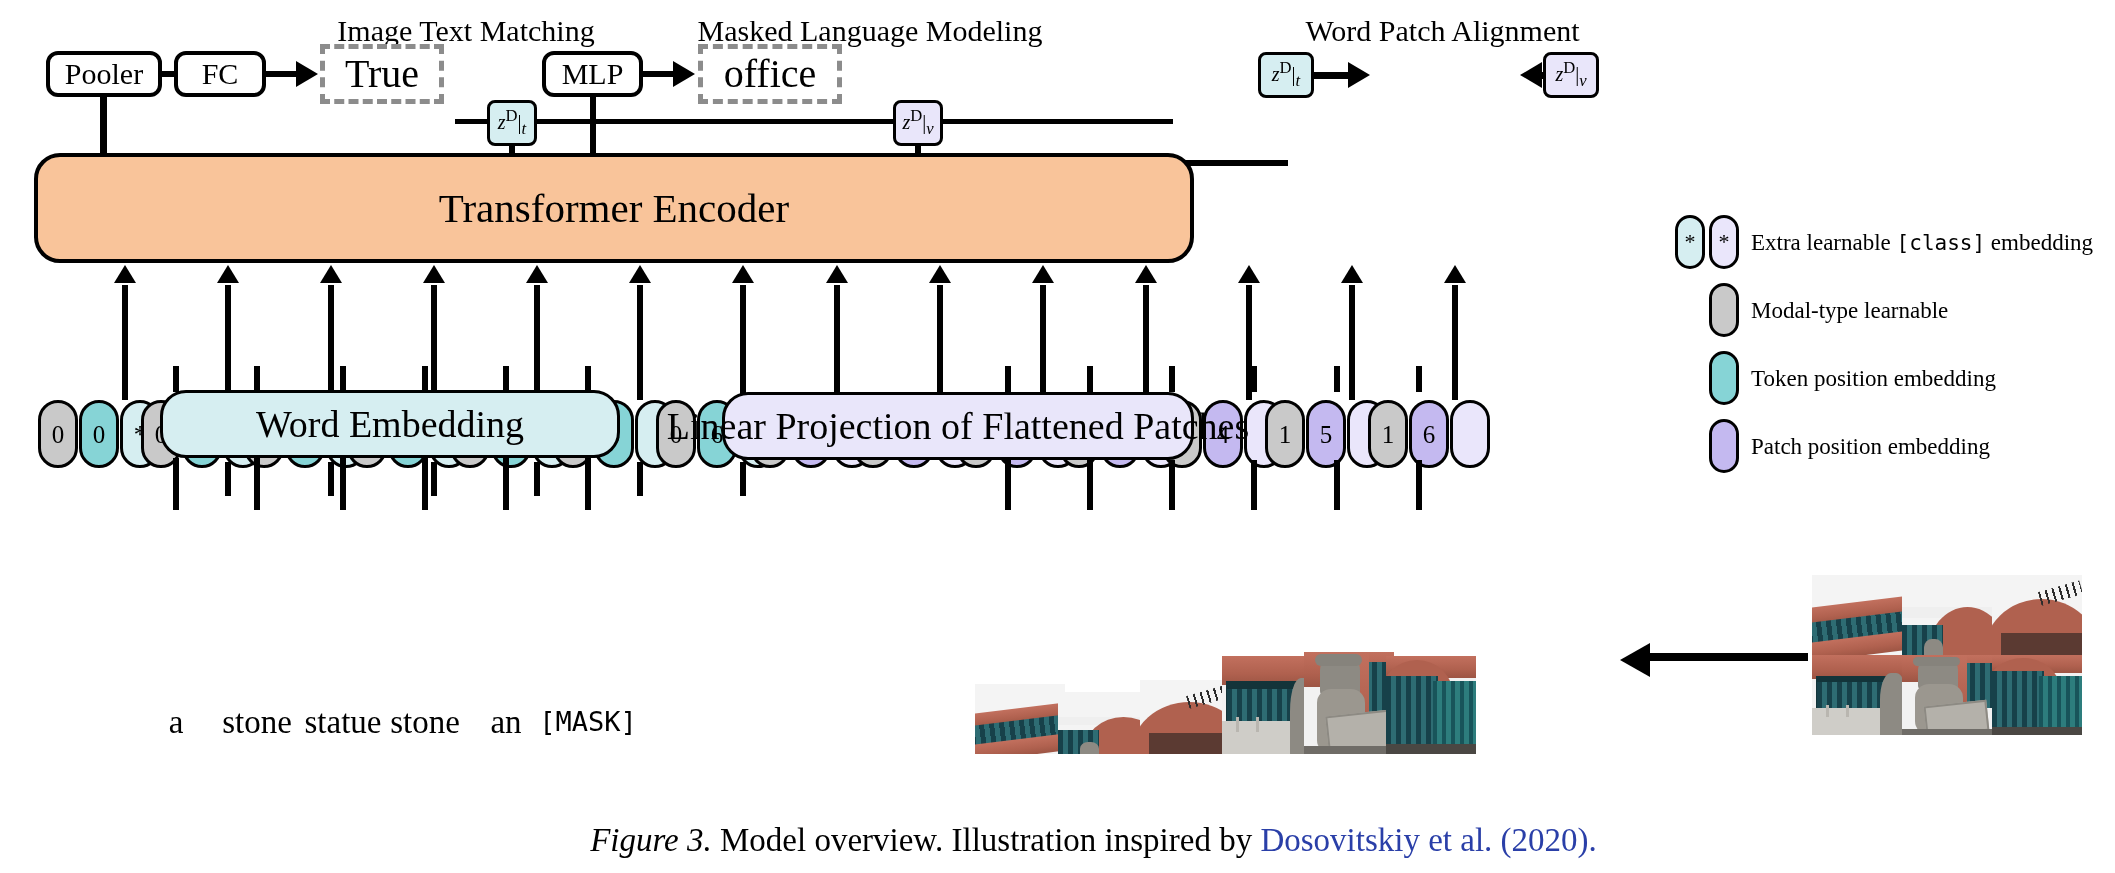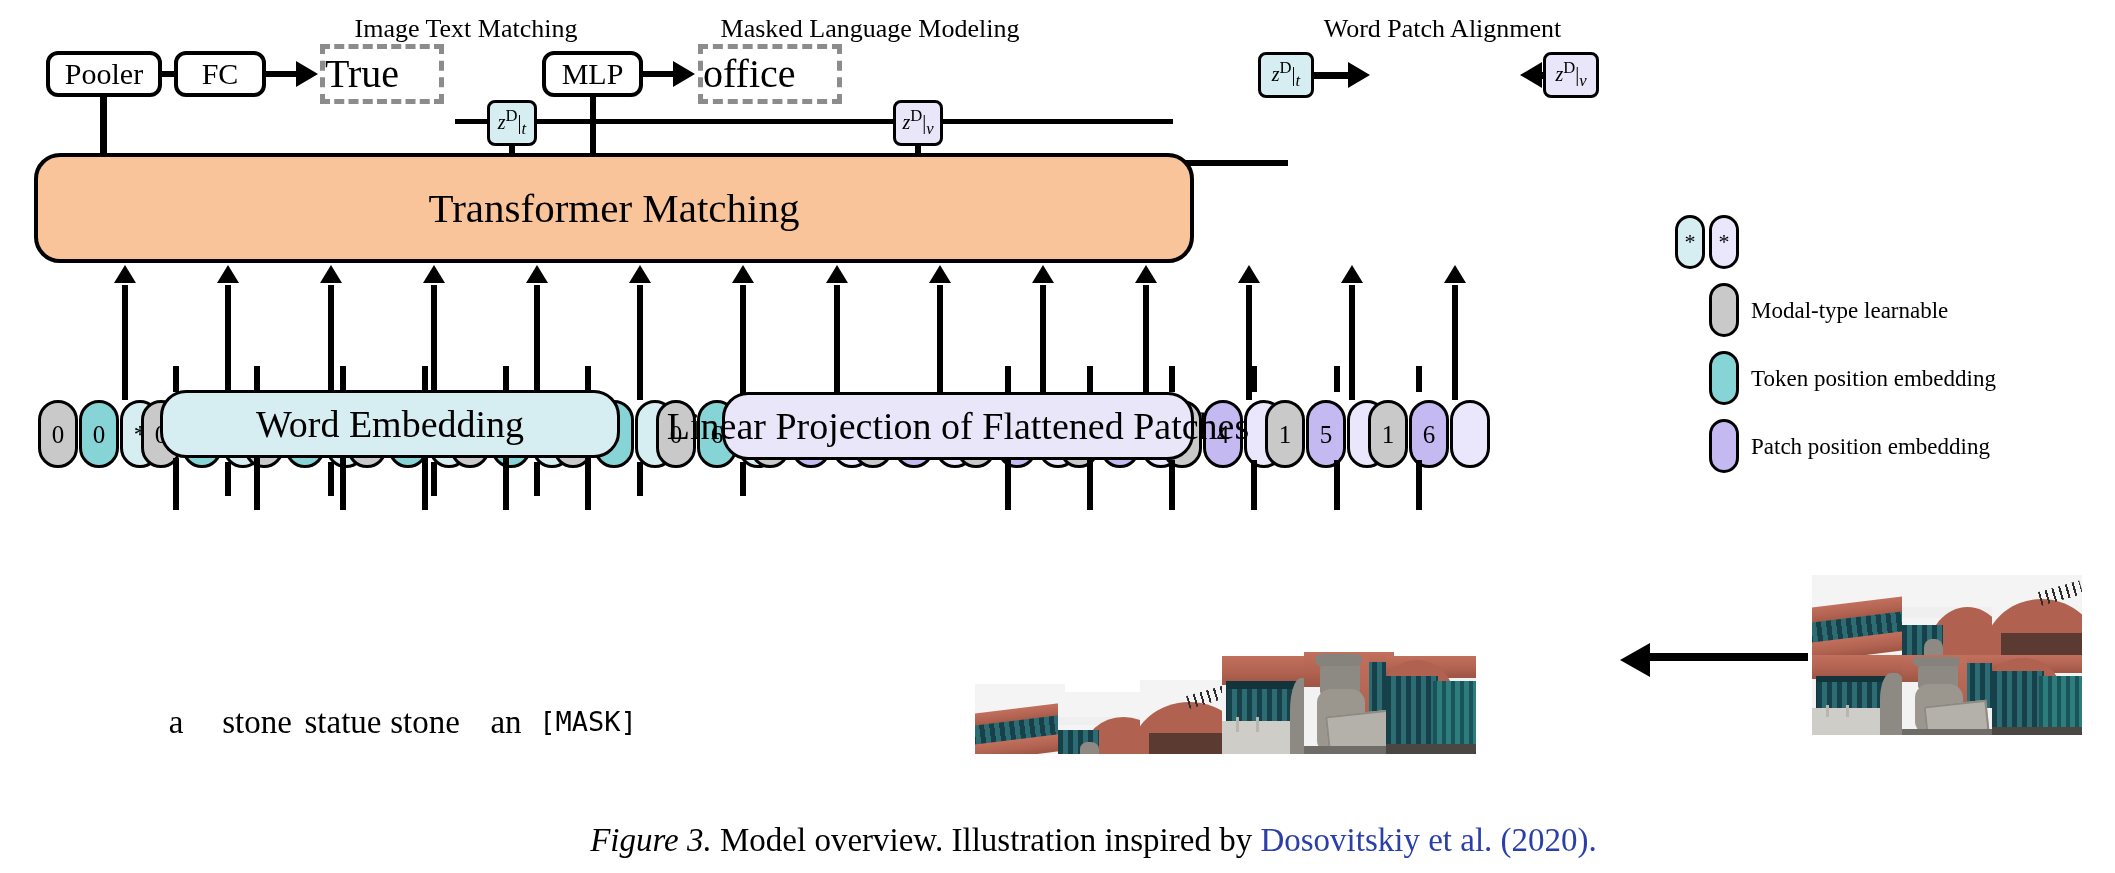--- a/index.html
+++ b/index.html
@@ -7,24 +7,24 @@
        font-family:"Liberation Serif","DejaVu Serif",serif;color:#000;}
   .stage{position:absolute;left:0;top:0;width:2115px;height:873px;}
   .abs{position:absolute;box-sizing:border-box;}
 
   
   .rbox{border:4px solid #000;border-radius:12px;background:#fff;
         display:flex;align-items:center;justify-content:center;}
   .rbox .lbl{font-size:30px;line-height:1;}
 
   .dashbox{border:5px dashed #8c8c8c;background:#fff;
-           display:flex;align-items:center;}
+           display:flex;align-items:center;justify-content:center;}
   .dashbox .lbl{font-size:40px;line-height:1;}
 
-  .tasktitle{font-size:26px;white-space:nowrap;text-align:center;}
+  .tasktitle{font-size:30px;white-space:nowrap;text-align:center;}
 
   .encoder{background:#f9c49a;border:4px solid #000;border-radius:26px;
            display:flex;align-items:center;justify-content:center;}
   .encoder .lbl{font-size:41px;}
 
   .embox{border:3px solid #000;border-radius:26px;
          display:flex;align-items:center;justify-content:center;}
   .embox .lbl{font-size:38px;white-space:nowrap;}
   .em-text{background:#d6eef1;}
   .em-img{background:#e9e6fa;}
@@ -160,21 +160,21 @@
   <div class="abs thin" style="left:1163px;top:160px;width:3px;height:42px;"></div>
 
   <div class="abs zbox z-v" style="left:893px;top:100px;width:50px;height:46px;z-index:6;">
     <span class="lbl"><i>z</i><sup>D</sup>|<sub><i>v</i></sub></span>
   </div>
   <div class="abs vline" style="left:915px;top:143px;width:6px;height:60px;"></div>
   <div class="abs hline" style="left:943px;top:119px;width:230px;height:5px;"></div>
   <div class="abs hline" style="left:750px;top:119px;width:147px;height:5px;"></div>
 
   <div class="abs encoder" style="left:34px;top:153px;width:1160px;height:110px;">
-    <span class="lbl">Transformer Matching</span>
+    <span class="lbl">Transformer Encoder</span>
   </div>
 
   <div class="abs" id="input-arrows" style="left: 0px; top: 0px; width: 2115px; height: 873px;">
       <div class="abs vline" style="left: 122px; top: 285px; width: 6px; height: 115px;"></div>
       <div class="abs ahead-up" style="left: 114px; top: 265px;"></div>
       <div class="abs vline" style="left: 225px; top: 285px; width: 6px; height: 115px;"></div>
       <div class="abs ahead-up" style="left: 217px; top: 265px;"></div>
       <div class="abs vline" style="left: 328px; top: 285px; width: 6px; height: 115px;"></div>
       <div class="abs ahead-up" style="left: 320px; top: 265px;"></div>
       <div class="abs vline" style="left: 431px; top: 285px; width: 6px; height: 115px;"></div>
@@ -442,20 +442,21 @@
           <div class="roofarc" style="left:-6%;top:4%;width:80%;height:36%;"></div>
           <div class="glassband" style="left:0;top:20%;width:58%;height:70%;"></div>
           <div class="teal" style="left:52%;top:26%;width:50%;height:74%;"></div>
           <div class="ground" style="left:0;top:90%;width:100%;height:10%;background:#4a4743;"></div>
       </div>
     </div>
 
   <div class="abs" id="legend" style="left:1675px;top:215px;width:430px;height:290px;">
       <div class="abs legend-pill p-tokpale" style="left: 0px; top: 0px; width: 30px; height: 54px;">*</div>
       <div class="abs legend-pill p-patchpale" style="left: 34px; top: 0px; width: 30px; height: 54px;">*</div>
+      <div class="abs legend-text" style="left: 76px; top: 15px;"><span>Extra learnable </span><span class="mono">[class]</span><span> embedding</span></div>
       <div class="abs legend-pill p-gray" style="left: 34px; top: 68px; width: 30px; height: 54px;"></div>
       <div class="abs legend-text" style="left: 76px; top: 83px;">Modal-type learnable</div>
       <div class="abs legend-pill p-tok" style="left: 34px; top: 136px; width: 30px; height: 54px;"></div>
       <div class="abs legend-text" style="left: 76px; top: 151px;">Token position embedding</div>
       <div class="abs legend-pill p-patch" style="left: 34px; top: 204px; width: 30px; height: 54px;"></div>
       <div class="abs legend-text" style="left: 76px; top: 219px;">Patch position embedding</div>
     </div>
 
   <div class="caption" style="top:822px;">
     <span class="fg">Figure 3.</span><span> Model overview. Illustration inspired by </span><span class="cite">Dosovitskiy et al.</span><span class="cite"> (2020).</span>

